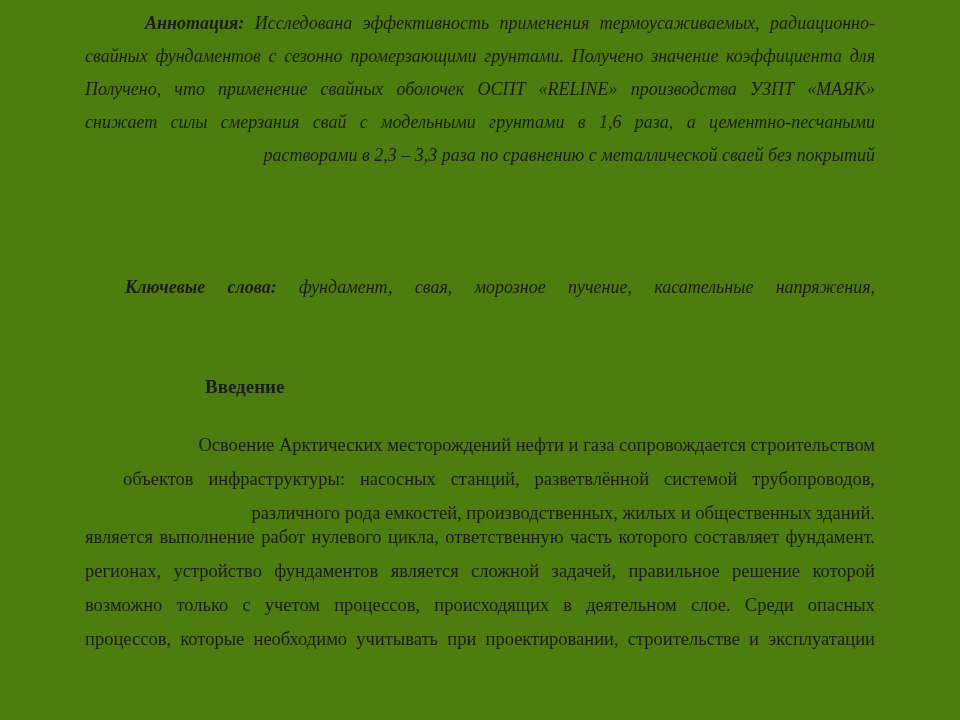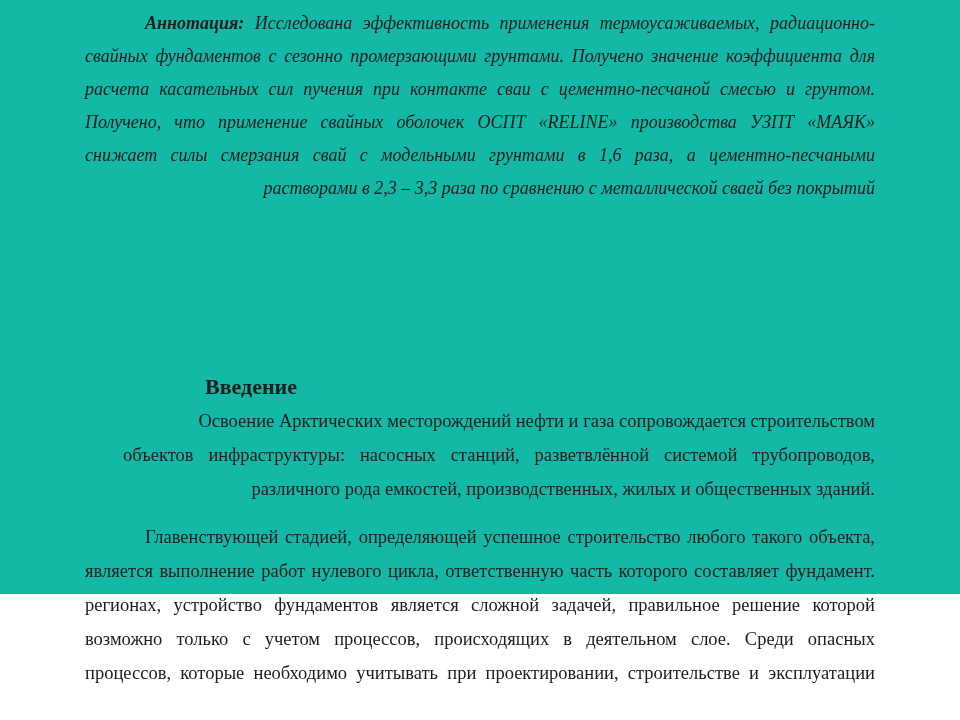--- a/index.html
+++ b/index.html
@@ -2,76 +2,75 @@
 <html><head>
 <meta charset="utf-8">
 <style>
   html, body { margin: 0; padding: 0; }
   body {
     width: 960px; height: 720px; overflow: hidden;
     background: #ffffff;
     font-family: "Liberation Serif", "DejaVu Serif", serif;
     color: #1c1c1c;
   }
-  .page { position: relative; width: 960px; height: 594px; background: #14b8a6; }
+  .page { position: relative; width: 960px; height: 720px; background: #4d7c0f; }
   .block { position: absolute; left: 85px; right: 85px; }
 
   .ln { line-height: 33px; font-size: 18px; white-space: normal; }
   .body-ln { line-height: 34px; font-size: 18.5px; }
 
   
   .j { text-align: justify; text-align-last: justify; }
   .l { text-align: right; }
 
   .ital { font-style: italic; }
   .lbl { font-weight: bold; font-style: italic; }
 
   .ind60 { text-indent: 60px; }
   .ind40 { text-indent: 40px; }
-  .pad35 { padding-left: 35px; }
+  .pad35 { padding-left: 35px; margin-top: 24px; }
   .pad38 { padding-left: 38px; }
 
   .annotation { top: 7px; }
   .keywords { top: 271px; }
   .heading-block { top: 370px; }
   .heading {
-    font-weight: bold; font-size: 22px; line-height: 34px;
+    font-weight: bold; font-size: 19px; line-height: 34px;
     padding-left: 120px; text-align: left;
   }
   .para1 { top: 404px; }
   .para2 { top: 520px; }
 </style>
 </head>
 <body>
 
 <div class="page">
 
   <div class="block annotation">
     <div class="ln j ind60 ital"><span class="lbl">Аннотация:</span> <span>Исследована эффективность применения термоусаживаемых, радиационно-</span></div>
     <div class="ln j ital">свайных фундаментов с сезонно промерзающими грунтами. Получено значение коэффициента для</div>
-    <div class="ln j ital">расчета касательных сил пучения при контакте сваи с цементно-песчаной смесью и грунтом.</div>
     <div class="ln j ital">Получено, что применение свайных оболочек ОСПТ «RELINE» производства УЗПТ «МАЯК»</div>
     <div class="ln j ital">снижает силы смерзания свай с модельными грунтами в 1,6 раза, а цементно-песчаными</div>
     <div class="ln l ital">растворами в 2,3 – 3,3 раза по сравнению с металлической сваей без покрытий</div>
   </div>
 
   <div class="block keywords">
+    <div class="ln j ind40 ital"><span class="lbl">Ключевые слова:</span> <span>фундамент, свая, морозное пучение, касательные напряжения,</span></div>
   </div>
 
   <div class="block heading-block">
     <div class="heading">Введение</div>
   </div>
 
   <div class="block para1">
     <div class="body-ln l pad35">Освоение Арктических месторождений нефти и газа сопровождается строительством</div>
     <div class="body-ln j pad38">объектов инфраструктуры: насосных станций, разветвлённой системой трубопроводов,</div>
     <div class="body-ln l">различного рода емкостей, производственных, жилых и общественных зданий.</div>
   </div>
 
   <div class="block para2">
-    <div class="body-ln j ind60">Главенствующей стадией, определяющей успешное строительство любого такого объекта,</div>
     <div class="body-ln j">является выполнение работ нулевого цикла, ответственную часть которого составляет фундамент.</div>
     <div class="body-ln j">регионах, устройство фундаментов является сложной задачей, правильное решение которой</div>
     <div class="body-ln j">возможно только с учетом процессов, происходящих в деятельном слое. Среди опасных</div>
     <div class="body-ln j">процессов, которые необходимо учитывать при проектировании, строительстве и эксплуатации</div>
   </div>
 
 </div>
 
 </body></html>

